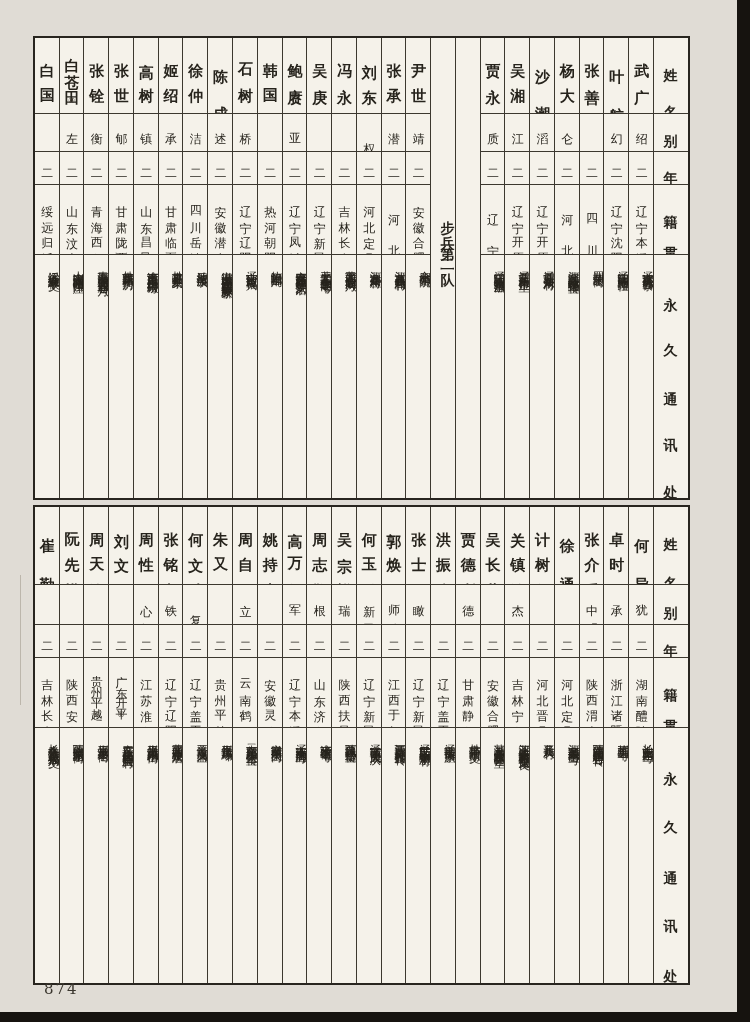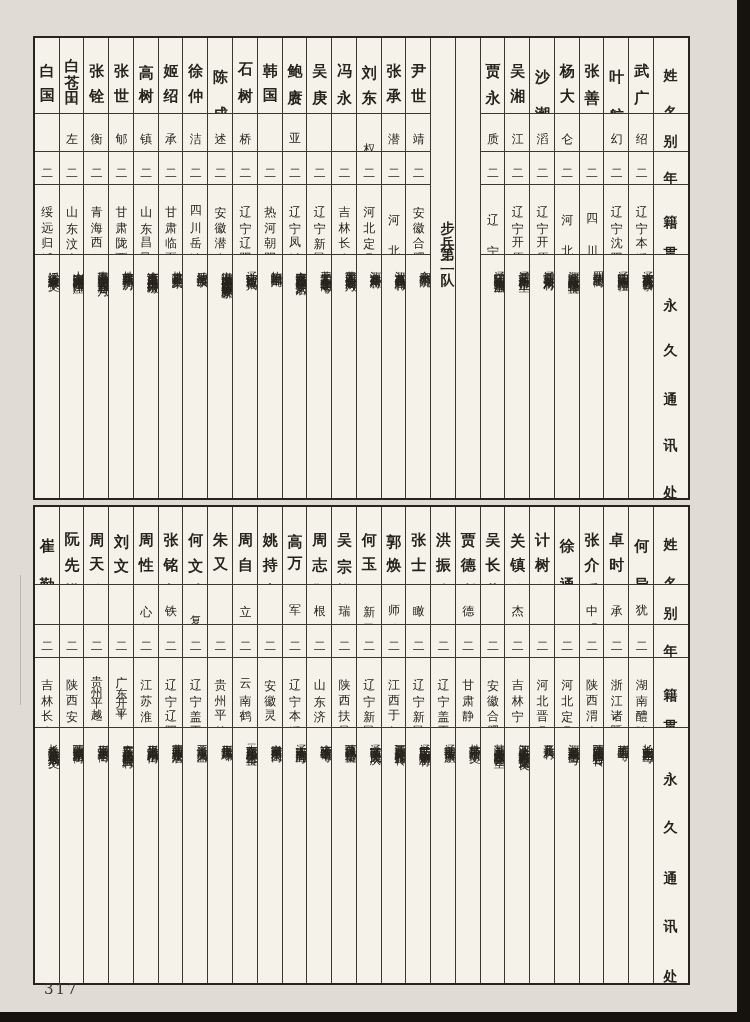--- a/index.html
+++ b/index.html
@@ -1105,17 +1105,17 @@
         </div>
         <div class="cell spreadcell row-native">
           <span>吉</span>
           <span>林</span>
           <span>长</span>
           <span>春</span>
         </div>
         <div class="cell row-addr">长春头道沟铁路北福兴木局交</div>
       </div>
     </div>
-  <div class="page-number">317</div>
+  <div class="page-number">874</div>
   <div class="crease"></div>
   <div class="edge-right"></div>
   <div class="edge-bottom"></div>
 </div>
 
 </body></html>

